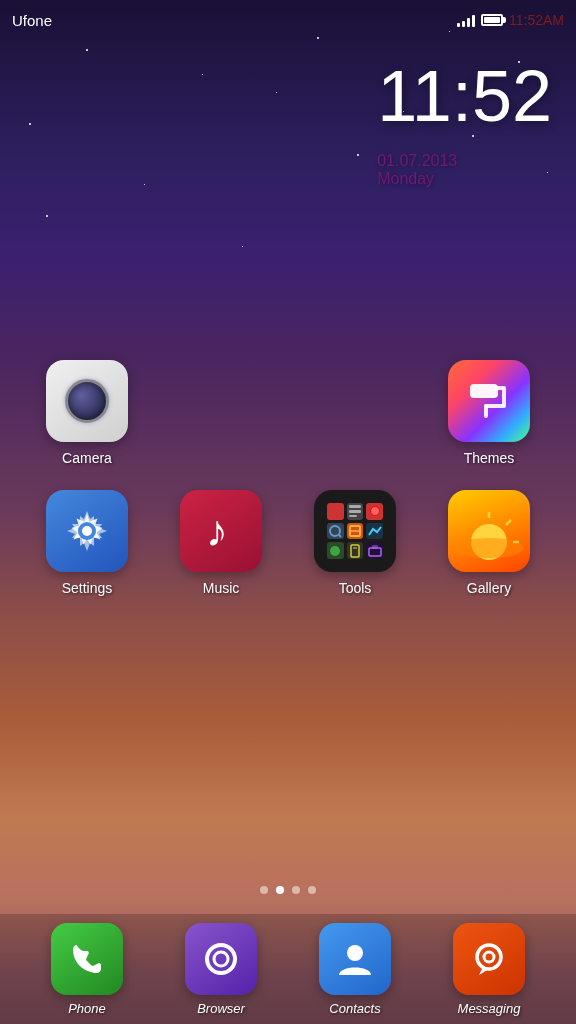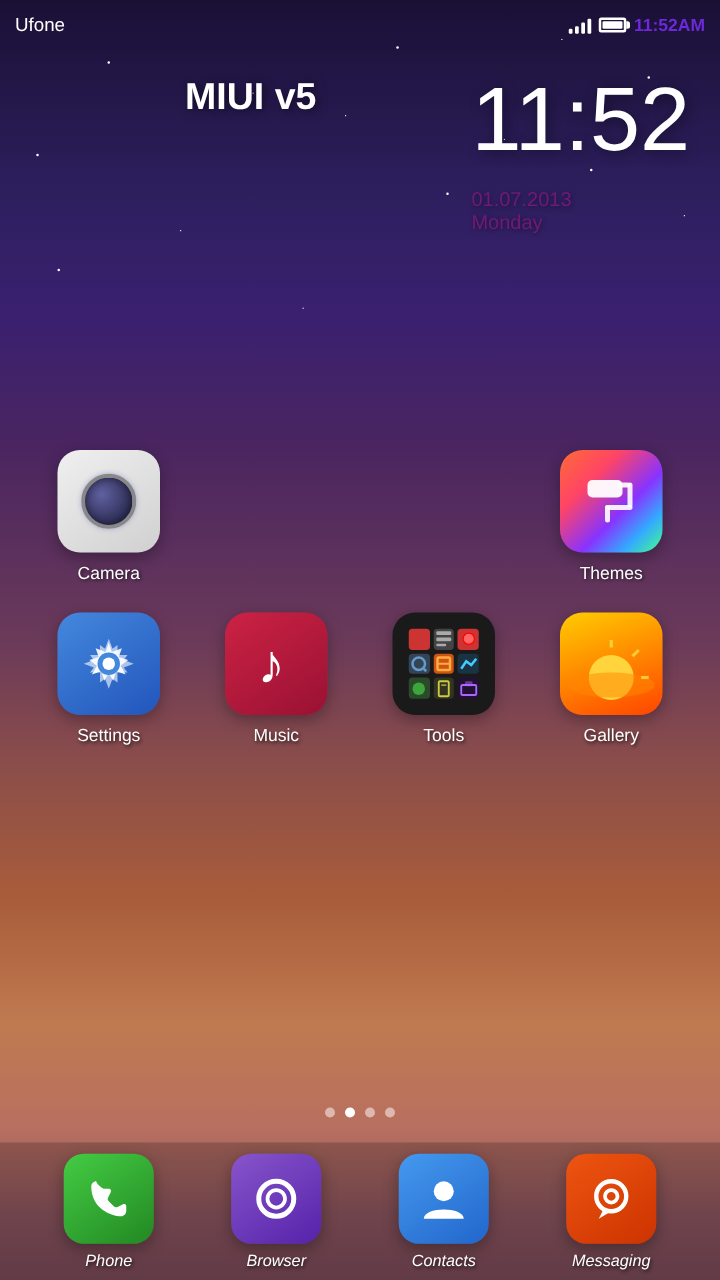--- a/index.html
+++ b/index.html
@@ -113,23 +113,23 @@
     }
 
     .battery-fill {
       background: white;
       height: 100%;
       width: 100%;
       border-radius: 1px;
     }
 
     #time-display {
-      color: #6d28d9;
+      color: #7f1d1d;
       font-size: 14px;
-      font-weight: 700;
+      font-weight: 400;
     }
 
     
     #header {
       position: absolute;
       top: 40px;
       left: 0;
       width: 100%;
       display: flex;
       justify-content: space-between;
@@ -381,21 +381,21 @@
         <div class="battery-fill"></div>
       </div>
     </div>
     <span id="time-display">11:52AM</span>
   </div>
 </div>
 
 <div id="header">
   <div id="branding">
     <div id="brand-title">
-      <span>MIUI v5</span><br>
+      <br>
     </div>
   </div>
   <div id="clock-area">
     <div id="clock-time">11:52</div>
     <div id="clock-date">
       <span>01.07.2013</span><br>
       <span>Monday</span>
     </div>
   </div>
 </div>

